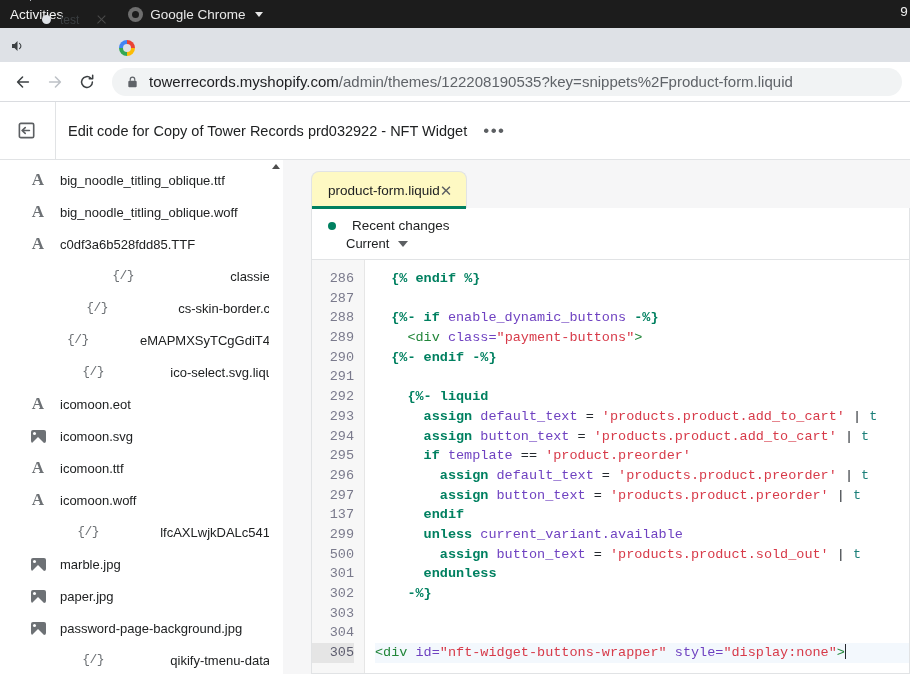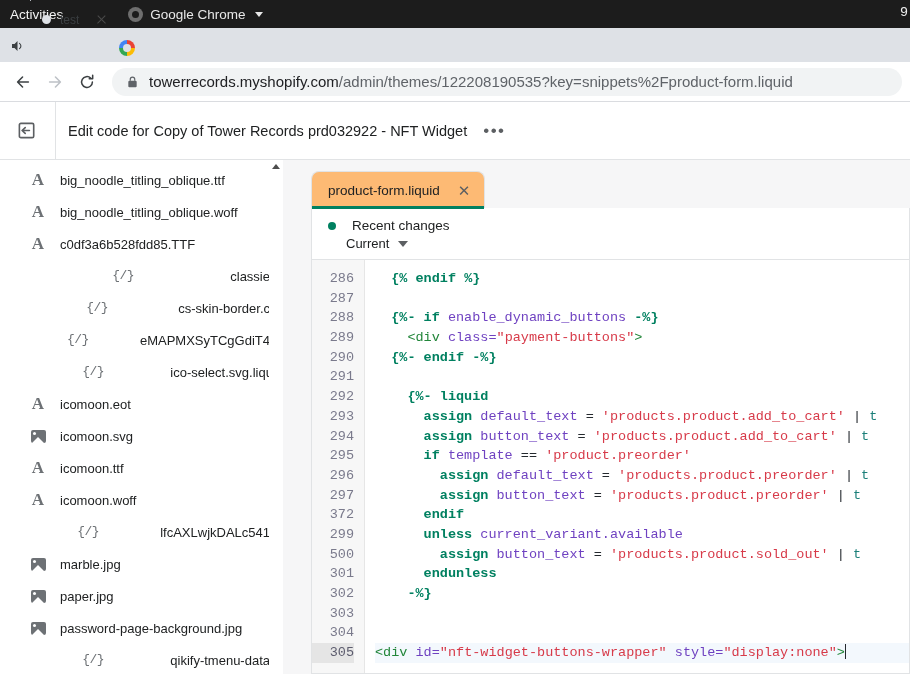--- a/index.html
+++ b/index.html
@@ -214,23 +214,23 @@
 
   .gapcol { width: 22px; flex: 0 0 22px; background:#f6f6f7; }
 
   .editor-pane {
     flex: 1 1 auto; display: flex; flex-direction: column;
     overflow: hidden; padding-top: 10px;
   }
 
   .tabs-row { display:flex; align-items:flex-end; height: 38px; padding-left: 6px;}
   .code-tab {
-    background:#fdba74; border: 1px solid #e1e3e5; border-bottom: none;
+    background:#fef9c3; border: 1px solid #e1e3e5; border-bottom: none;
     border-radius: 8px 8px 0 0;
-    height: 37px; display:flex; align-items:center; gap:18px;
+    height: 37px; display:flex; align-items:center; 
     padding: 0 14px 0 16px; font-size: 13.5px; color:#202223;
     position: relative;
   }
   .code-tab.active::after{
     content:""; position:absolute; left:0; right:0; bottom:-1px; height:3px;
     background:#008060;
   }
   .code-tab .x { color:#5c5f62; font-size: 15px; line-height: 1; }
 
   .panel {
@@ -505,21 +505,21 @@
             <div>288</div>
             <div>289</div>
             <div>290</div>
             <div>291</div>
             <div>292</div>
             <div>293</div>
             <div>294</div>
             <div>295</div>
             <div>296</div>
             <div>297</div>
-            <div>372</div>
+            <div>137</div>
             <div>299</div>
             <div>500</div>
             <div>301</div>
             <div>302</div>
             <div>303</div>
             <div>304</div>
             <div class="cur">305</div>
           </div>
         <div class="codelines" id="codelines"><div><span class="plain">  </span><span class="kw">{% </span><span class="kw">endif</span><span class="kw"> %}</span></div><div>&nbsp;</div><div><span class="plain">  </span><span class="kw">{%- </span><span class="kw">if</span><span class="var"> enable_dynamic_buttons </span><span class="kw">-%}</span></div><div><span class="plain">    </span><span class="tag">&lt;div </span><span class="attr">class=</span><span class="str">"payment-buttons"</span><span class="tag">&gt;</span></div><div><span class="plain">  </span><span class="kw">{%- </span><span class="kw">endif</span><span class="kw"> -%}</span></div><div>&nbsp;</div><div><span class="plain">    </span><span class="kw">{%- </span><span class="kw">liquid</span></div><div><span class="plain">      </span><span class="kw">assign</span><span class="var"> default_text </span><span class="op">= </span><span class="str">'products.product.add_to_cart'</span><span class="op"> | </span><span class="filt">t</span></div><div><span class="plain">      </span><span class="kw">assign</span><span class="var"> button_text </span><span class="op">= </span><span class="str">'products.product.add_to_cart'</span><span class="op"> | </span><span class="filt">t</span></div><div><span class="plain">      </span><span class="kw">if</span><span class="var"> template </span><span class="op">== </span><span class="str">'product.preorder'</span></div><div><span class="plain">        </span><span class="kw">assign</span><span class="var"> default_text </span><span class="op">= </span><span class="str">'products.product.preorder'</span><span class="op"> | </span><span class="filt">t</span></div><div><span class="plain">        </span><span class="kw">assign</span><span class="var"> button_text </span><span class="op">= </span><span class="str">'products.product.preorder'</span><span class="op"> | </span><span class="filt">t</span></div><div><span class="plain">      </span><span class="kw">endif</span></div><div><span class="plain">      </span><span class="kw">unless</span><span class="var"> current_variant.available</span></div><div><span class="plain">        </span><span class="kw">assign</span><span class="var"> button_text </span><span class="op">= </span><span class="str">'products.product.sold_out'</span><span class="op"> | </span><span class="filt">t</span></div><div><span class="plain">      </span><span class="kw">endunless</span></div><div><span class="plain">    </span><span class="kw">-%}</span></div><div>&nbsp;</div><div>&nbsp;</div><div class="cur"><span class="tag">&lt;div </span><span class="attr">id=</span><span class="str">"nft-widget-buttons-wrapper"</span><span class="plain"> </span><span class="attr">style=</span><span class="str">"display:none"</span><span class="tag">&gt;</span><span class="caret"></span></div></div>
       </div>

